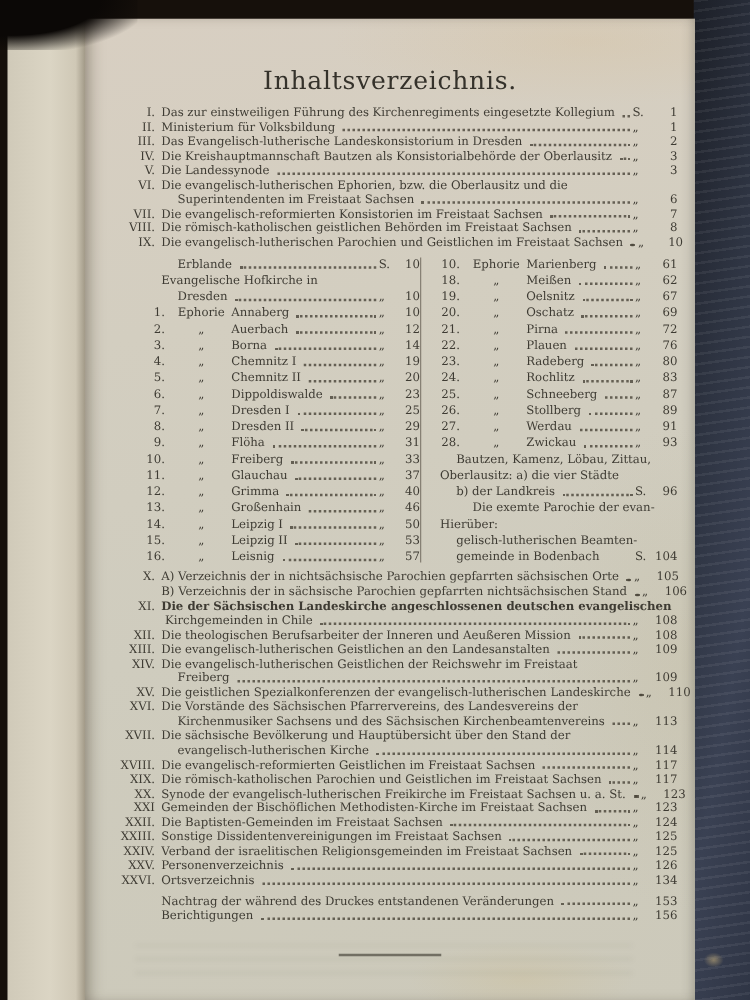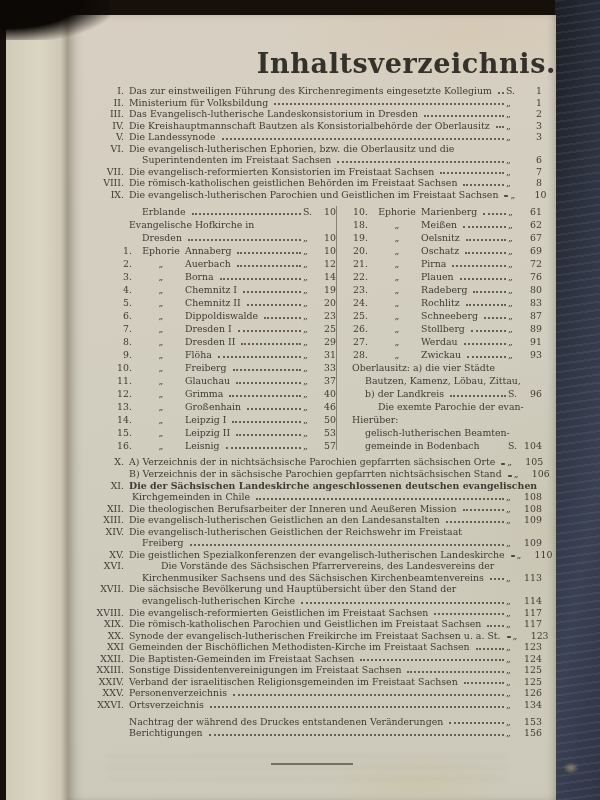--- a/index.html
+++ b/index.html
@@ -31,22 +31,22 @@
     position:absolute;left:68px;top:15px;width:488px;height:785px;z-index:2;
     background:
       radial-gradient(ellipse 280px 70px at 400px 18px, rgba(213,189,148,.28), rgba(213,189,148,0) 72%),
       radial-gradient(ellipse 160px 260px at 480px 520px, rgba(188,178,146,.22), rgba(188,178,146,0) 75%),
       radial-gradient(ellipse 120px 40px at 350px 768px, rgba(205,185,135,.25), rgba(205,185,135,0) 75%),
       linear-gradient(170deg,#d8cfc2 0%,#d3cec0 30%,#cfccbe 60%,#ccc9ba 100%);
     box-shadow: inset 9px 0 14px -8px rgba(58,48,33,.55), inset -7px 0 10px -7px rgba(30,28,22,.35);
     color:#3e3b33;
   }
   .title{
-    margin:38px 0 10px;text-align:right;
-    font-size:27px;line-height:22px;font-weight:bold;letter-spacing:.6px;color:#35322b;
+    margin:38px 0 10px;text-align:center;
+    font-size:20px;line-height:22px;font-weight:normal;letter-spacing:.6px;color:#35322b;
   }
   .list{margin:0 14px 0 16px;font-size:9.4px;}
   .row{display:flex;align-items:baseline;line-height:11.55px;white-space:nowrap;}
   .num{flex:none;width:40px;text-align:right;padding-right:5px;}
   .txt{flex:none;}
   .leader{
     flex:1 1 8px;min-width:4px;align-self:flex-end;
     border-bottom:2px dotted rgba(72,67,56,.8);
     margin:0 2px 3px 6px;height:1px;
   }
@@ -461,24 +461,24 @@
             <span class="num">28.</span>
             <span class="ditto">„</span>
             <span class="txt">Zwickau</span>
             <span class="leader"></span>
             <span class="pg" style="width: 34px;">
               <span class="s">„</span>
               <span class="pn">93</span>
             </span>
           </div>
           <div class="row">
+            <span class="txt" style="margin-left: 21px; flex: 1 1 0%;">Bautzen, Kamenz, Löbau, Zittau,</span>
+          </div>
+          <div class="row">
             <span class="txt" style="margin-left: 8px; flex: 1 1 0%;">Oberlausitz: a) die vier Städte</span>
-          </div>
-          <div class="row">
-            <span class="txt" style="margin-left: 21px; flex: 1 1 0%;">Bautzen, Kamenz, Löbau, Zittau,</span>
           </div>
           <div class="row">
             <span class="txt" style="margin-left: 21px;">b) der Landkreis</span>
             <span class="leader"></span>
             <span class="pg" style="width: 34px;">
               <span class="s">S.</span>
               <span class="pn">96</span>
             </span>
           </div>
           <div class="row">
@@ -567,21 +567,21 @@
           <span class="num">XV.</span>
           <span class="txt">Die geistlichen Spezialkonferenzen der evangelisch-lutherischen Landeskirche</span>
           <span class="leader"></span>
           <span class="pg" style="width: 36px;">
             <span class="s">„</span>
             <span class="pn">110</span>
           </span>
         </div>
         <div class="row">
           <span class="num">XVI.</span>
-          <span class="txt" style="flex: 1 1 0%; margin-left: 32px;">Die Vorstände des Sächsischen Pfarrervereins, des Landesvereins der</span>
+          <span class="txt" style="flex: 1 1 0%;">Die Vorstände des Sächsischen Pfarrervereins, des Landesvereins der</span>
         </div>
         <div class="row">
           <span class="num"></span>
           <span class="txt" style="margin-left: 13px;">Kirchenmusiker Sachsens und des Sächsischen Kirchenbeamtenvereins</span>
           <span class="leader"></span>
           <span class="pg" style="width: 36px;">
             <span class="s">„</span>
             <span class="pn">113</span>
           </span>
         </div>

